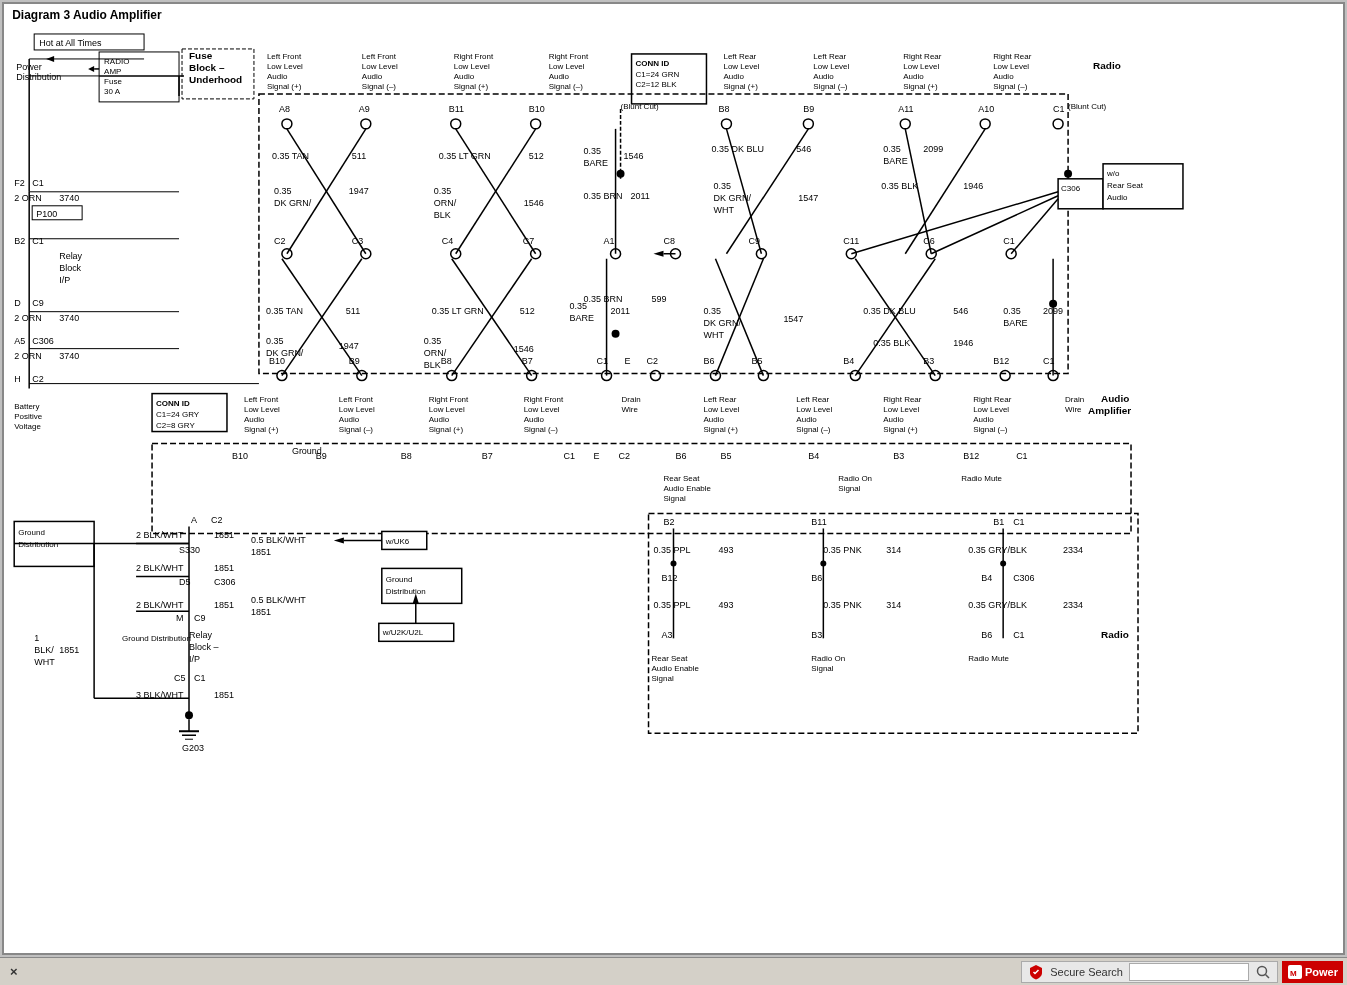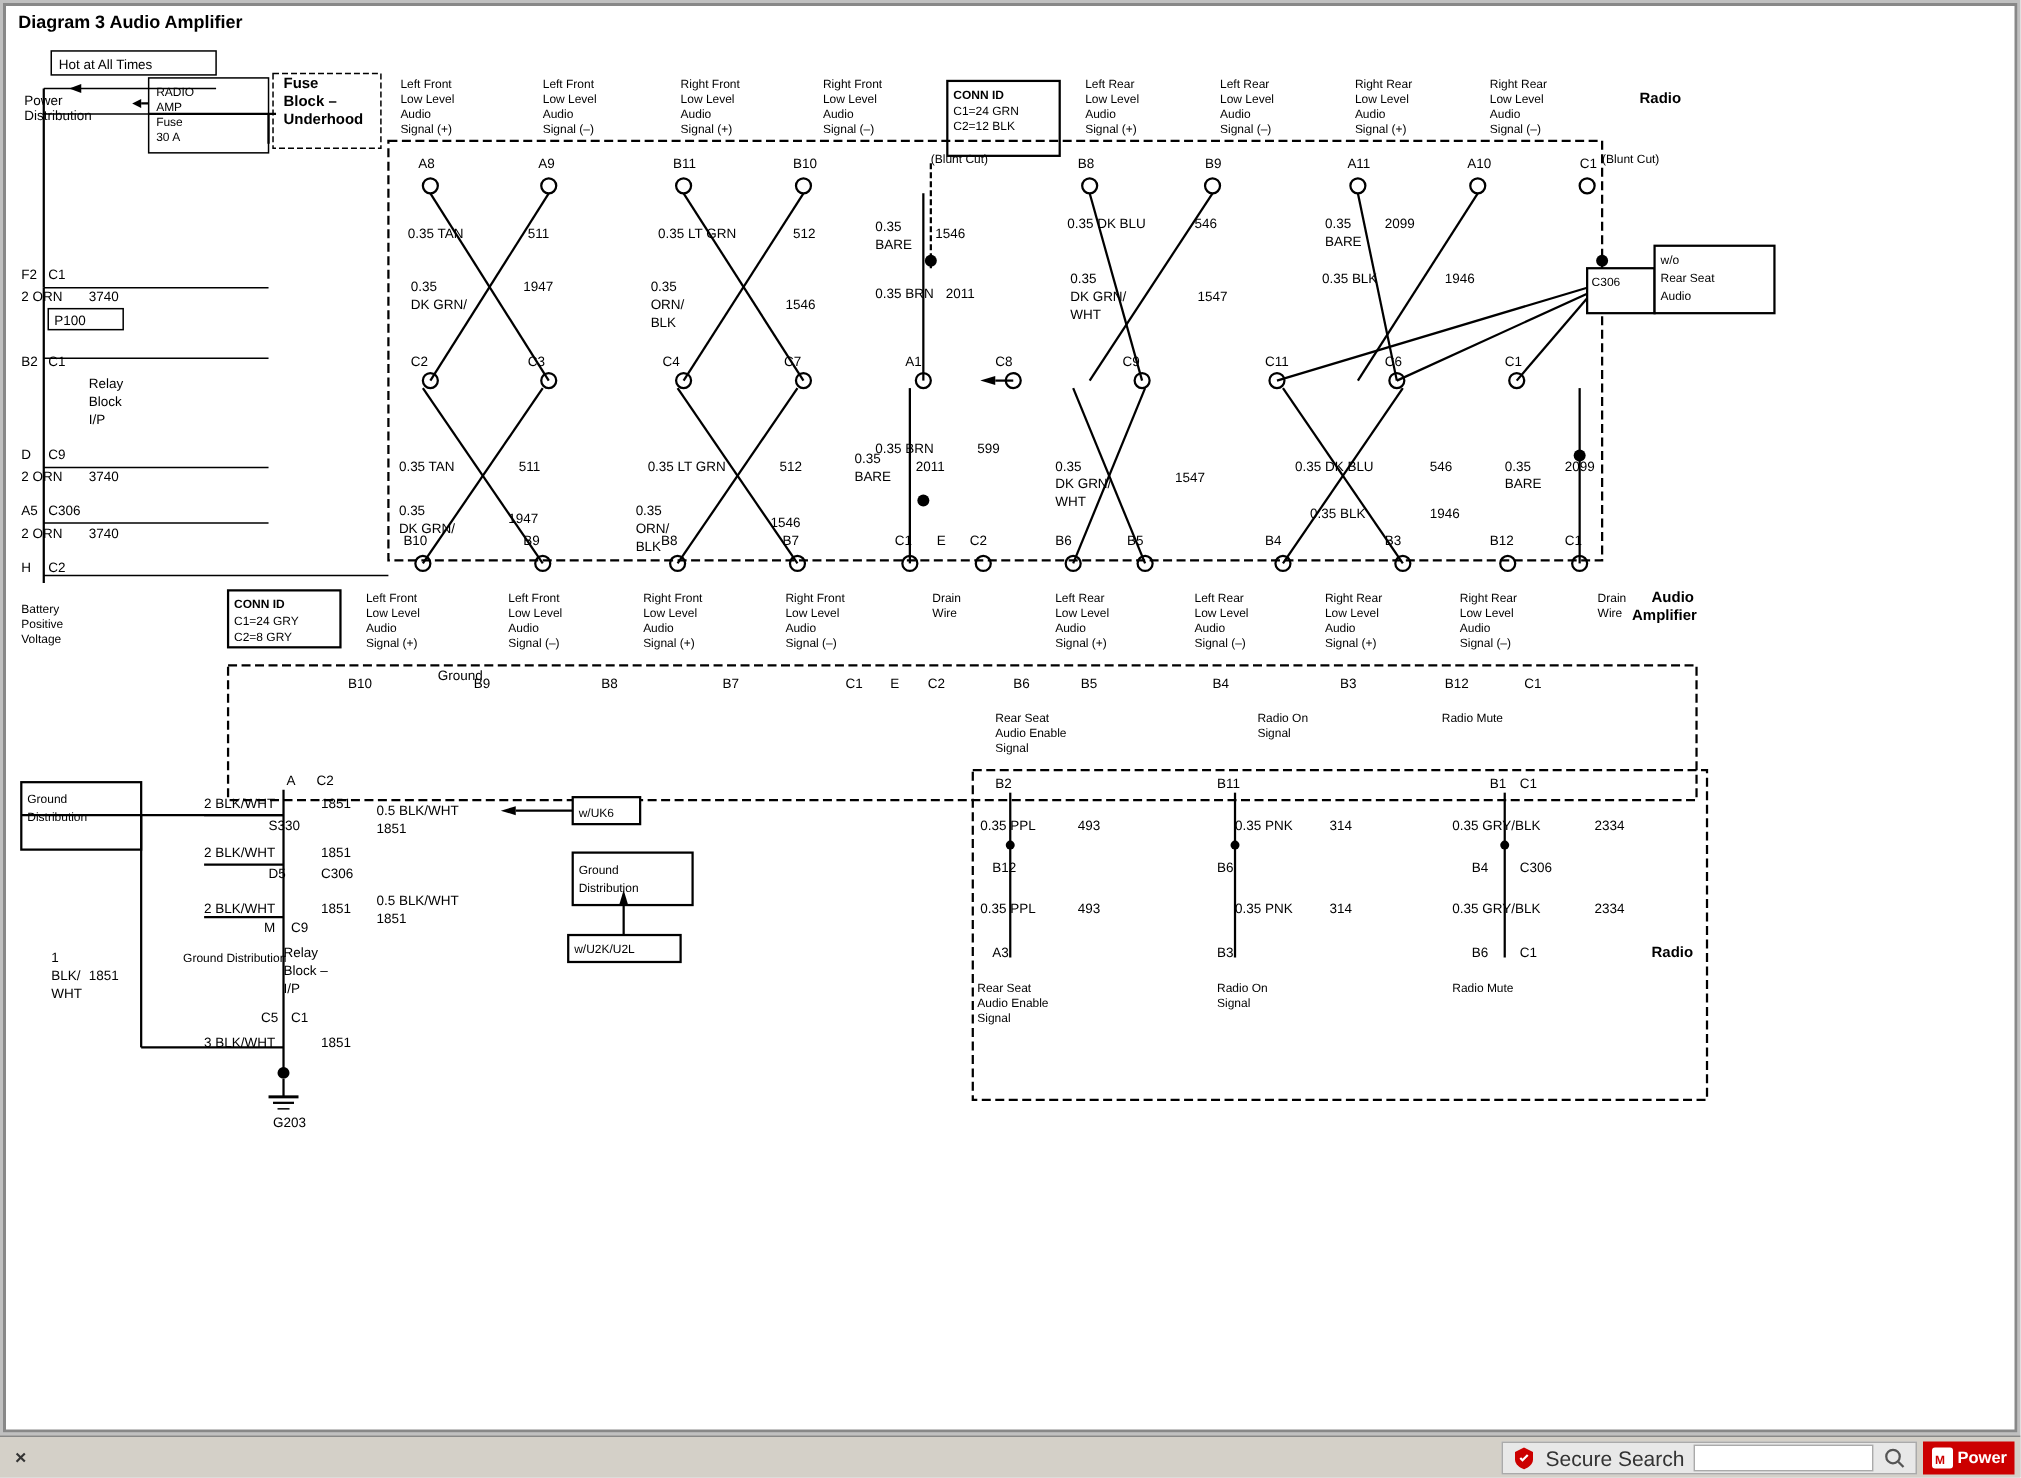--- a/index.html
+++ b/index.html
@@ -56,21 +56,21 @@
       background: #e8e8e8;
       border: 1px solid #aaa;
       padding: 2px 6px;
       height: 22px;
     }
     #shield-icon {
       width: 16px;
       height: 16px;
     }
     #secure-search-label {
-      font-size: 14px;
+      font-size: 11px;
       color: #333;
     }
     #search-input {
       height: 18px;
       width: 120px;
       border: 1px solid #aaa;
       font-size: 11px;
       padding: 0 4px;
     }
     #search-icon-btn {

